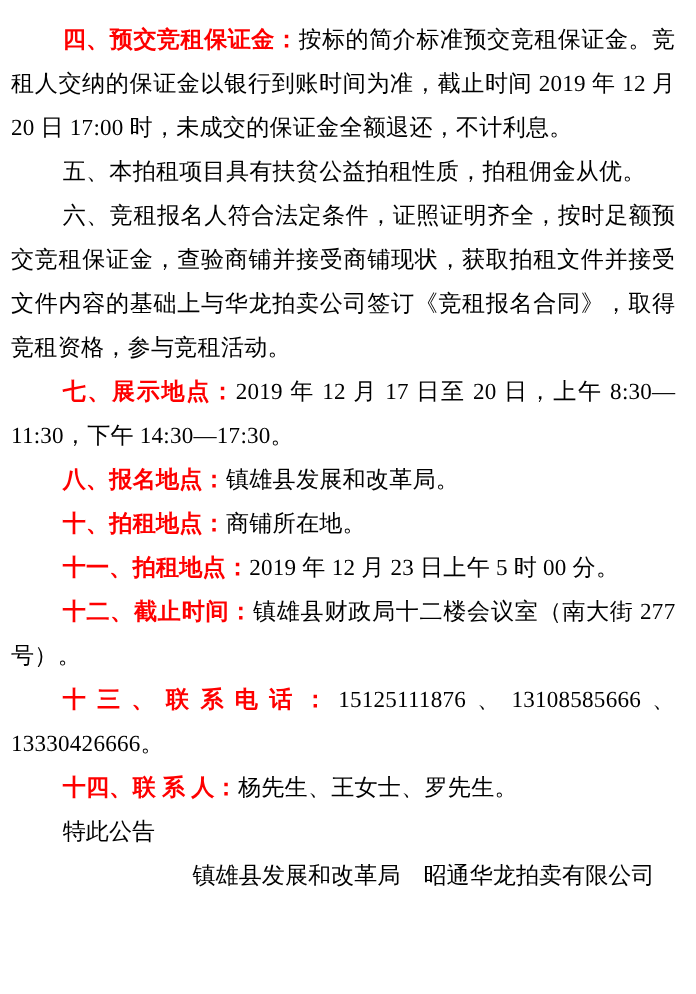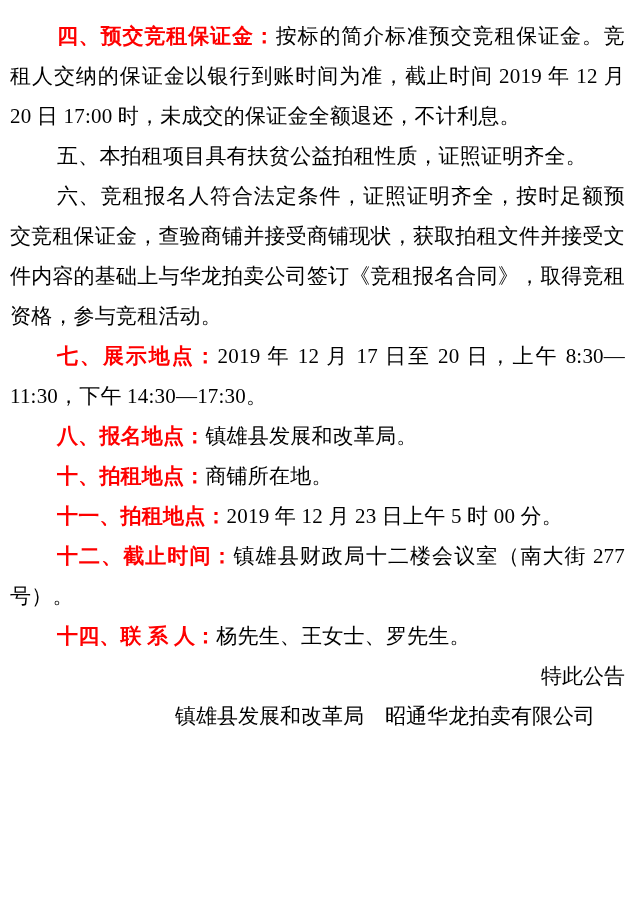--- a/index.html
+++ b/index.html
@@ -11,74 +11,75 @@
     width: 633px;
     height: 904px;
     overflow: hidden;
     font-family: "Liberation Serif", "DejaVu Serif", serif;
     color: #000000;
   }
   .doc {
     box-sizing: border-box;
     width: 633px;
     height: 904px;
-    padding: 16px 8px 0 10px;
+    padding: 16px 19px 0 10px;
     font-size: 21px;
     line-height: 40px;
   }
   .para {
     margin: 0;
     text-align: justify;
     text-indent: 47px;
     letter-spacing: 0.2px;
   }
   .para:last-of-type { text-align: left; }
   .label-red {
     color: #fe0000;
     font-weight: bold;
   }
   .bold-para {
     font-weight: bold;
   }
   .closing {
     margin: 0;
     text-indent: 47px;
-    text-align: right;
+    text-align: left;
   }
   .sign-line {
     margin: 0;
     text-indent: 0;
     padding-left: 165px;
     text-align: left;
     white-space: nowrap;
   }
 </style>
 </head>
 <body>
 
 <div class="doc">
 
   <p class="para"><span class="label-red">四、预交竞租保证金：</span><span>按标的简介标准预交竞租保证金。竞租人交纳的保证金以银行到账时间为准，截止时间 2019 年 12 月 20 日 17:00 时，未成交的保证金全额退还，不计利息。</span></p>
 
 
-  <p class="para">五、本拍租项目具有扶贫公益拍租性质，证照证明齐全。</p>
+  <p class="para">五、本拍租项目具有扶贫公益拍租性质，拍租佣金从优。</p>
 
   <p class="para">六、竞租报名人符合法定条件，证照证明齐全，按时足额预交竞租保证金，查验商铺并接受商铺现状，获取拍租文件并接受文件内容的基础上与华龙拍卖公司签订《竞租报名合同》，取得竞租资格，参与竞租活动。</p>
 
   <p class="para"><span class="label-red">七、展示地点：</span><span>2019 年 12 月 17 日至 20 日，上午 8:30—11:30，下午 14:30—17:30。</span></p>
 
   <p class="para"><span class="label-red">八、报名地点：</span><span>镇雄县发展和改革局。</span></p>
 
 
   <p class="para"><span class="label-red">十、拍租地点：</span><span>商铺所在地。</span></p>
 
   <p class="para"><span class="label-red">十一、拍租地点：</span><span>2019 年 12 月 23 日上午 5 时 00 分。</span></p>
 
   <p class="para"><span class="label-red">十二、截止时间：</span><span>镇雄县财政局十二楼会议室（南大街 277 号）。</span></p>
 
+  <p class="para"><span class="label-red">十三、联系电话：</span><span>15125111876、13108585666、13330426666。</span></p>
 
   <p class="para"><span class="label-red">十四、联 系 人：</span><span>杨先生、王女士、罗先生。</span></p>
 
   <p class="closing">特此公告</p>
 
   <p class="sign-line">镇雄县发展和改革局　昭通华龙拍卖有限公司</p>
 
 </div>
 
 </body></html>

